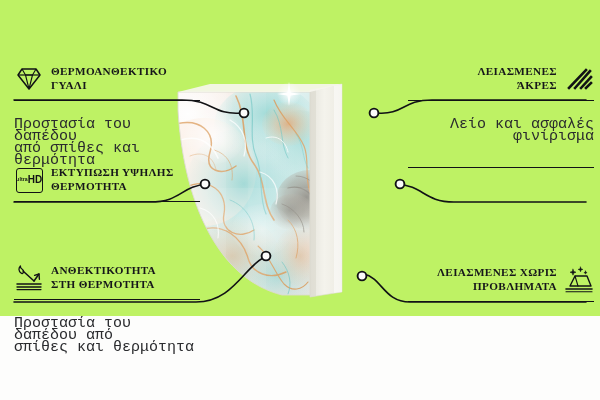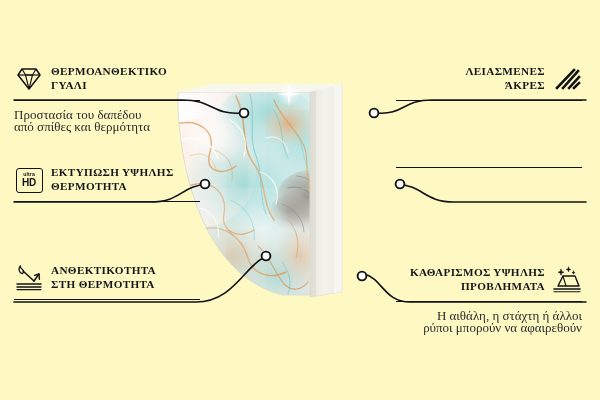--- a/index.html
+++ b/index.html
@@ -13,22 +13,22 @@
   body {
     font-family: "Liberation Serif", serif;
     background: #fdfdfc;
     position: relative;
   }
 
   #infographic {
     position: absolute;
     inset: 0;
     width: 600px;
-    height: 400px;
-    background: #fef9c3;
+    height: 316px;
+    background: #bef264;
   }
 
   
   #product-stage {
     position: absolute;
     left: 170px;
     top: 80px;
     width: 250px;
     height: 245px;
     z-index: 2;
@@ -43,21 +43,21 @@
   }
 
   
   .feature {
     position: absolute;
     width: 186px;
     z-index: 5;
   }
 
   .feature-left  { left: 14px;  text-align: left; }
-  .feature-right { right: 18px; text-align: right; }
+  .feature-right { right: 6px; text-align: right; }
 
   .feature-head {
     display: flex;
     align-items: center;
     gap: 7px;
     min-height: 34px;
   }
   .feature-right .feature-head { flex-direction: row-reverse; }
 
   .feature-icon {
@@ -80,43 +80,43 @@
   }
 
   .feature-rule {
     height: 0;
     border-top: 1.3px solid #111215;
     margin-top: 4px;
     width: 100%;
   }
 
   .feature-desc {
-    font-family: Liberation Serif, serif;
-    font-size: 13px;
+    font-family: Liberation Mono, monospace;
+    font-size: 15px;
     line-height: 12px;
     color: #2a2b2e;
-    margin-top: 8px;
+    margin-top: 18px;
     white-space: pre-line;
   }
 
   
   #feature-0 { top: 62px; }
   #feature-1 { top: 163px; }
   #feature-2 { top: 261px; }
   #feature-3 { top: 62px; }
   #feature-4 { top: 163px; }
   #feature-5 { top: 263px; }
 
   .hd-badge {
     width: 27px;
     height: 25px;
     border: 1.4px solid #111215;
     border-radius: 3px;
     display: flex;
-    flex-direction: column;
+    flex-direction: row;
     align-items: center;
     justify-content: center;
     line-height: 1;
   }
   .hd-badge .hd-small {
     font-family: "Liberation Sans", sans-serif;
     font-size: 5.2px;
     font-weight: 700;
     letter-spacing: 0.1px;
     color: #111215;
@@ -349,38 +349,41 @@
             <path d="M 3,20 L 27,20" stroke-width="1.5"></path>
             <path d="M 3,23 L 27,23" stroke-width="1.3"></path>
             <path d="M 3,25.6 L 27,25.6" stroke-width="1.1"></path>
           </g>
         </svg>
       </span>
       <span class="feature-title">ΑΝΘΕΚΤΙΚΟΤΗΤΑ
 ΣΤΗ ΘΕΡΜΟΤΗΤΑ</span>
     </div>
     <div class="feature-rule"></div>
+    <div class="feature-desc">Προστασία του δαπέδου από
+σπίθες και θερμότητα</div>
   </div>
 
   <div class="feature feature-right" id="feature-3">
     <div class="feature-head">
       <span class="feature-icon">
         <svg width="28" height="26" viewBox="0 0 28 26">
           <g stroke="#111215" stroke-width="2.6" stroke-linecap="square">
             <path d="M 4,22 L 21,4"></path>
             <path d="M 10,22 L 25,5"></path>
             <path d="M 16,22 L 26,11"></path>
             <path d="M 21,22 L 26,17"></path>
           </g>
         </svg>
       </span>
       <span class="feature-title">ΛΕΙΑΣΜΕΝΕΣ
 ΆΚΡΕΣ</span>
     </div>
     <div class="feature-rule"></div>
+    <div class="feature-desc">Λείο και ασφαλές φινίρισμα</div>
   </div>
 
   <div class="feature feature-right" id="feature-4">
     <div class="feature-rule"></div>
   </div>
 
   <div class="feature feature-right" id="feature-5">
     <div class="feature-head">
       <span class="feature-icon">
         <svg width="30" height="28" viewBox="0 0 30 28">
@@ -391,21 +394,19 @@
 
             <path d="M 2,23 L 28,23" stroke-width="1.6"></path>
             <path d="M 2,25.8 L 28,25.8" stroke-width="1.1"></path>
 
             <path d="M 9,3.2 L 9.8,5.4 L 12,6.2 L 9.8,7 L 9,9.2 L 8.2,7 L 6,6.2 L 8.2,5.4 Z" fill="#111215" stroke-width="0.5"></path>
             <path d="M 16.5,1 L 17.1,2.8 L 18.9,3.4 L 17.1,4 L 16.5,5.8 L 15.9,4 L 14.1,3.4 L 15.9,2.8 Z" fill="#111215" stroke-width="0.5"></path>
             <path d="M 21.5,5 L 21.9,6.2 L 23.1,6.6 L 21.9,7 L 21.5,8.2 L 21.1,7 L 19.9,6.6 L 21.1,6.2 Z" fill="#111215" stroke-width="0.5"></path>
           </g>
         </svg>
       </span>
-      <span class="feature-title">ΚΑΘΑΡΙΣΜΟΣ ΥΨΗΛΗΣ
+      <span class="feature-title">ΛΕΙΑΣΜΕΝΕΣ ΧΩΡΙΣ
 ΠΡΟΒΛΗΜΑΤΑ</span>
     </div>
     <div class="feature-rule"></div>
-    <div class="feature-desc">Η αιθάλη, η στάχτη ή άλλοι
-ρύποι μπορούν να αφαιρεθούν</div>
   </div>
 
 </div>
 
 </body></html>

